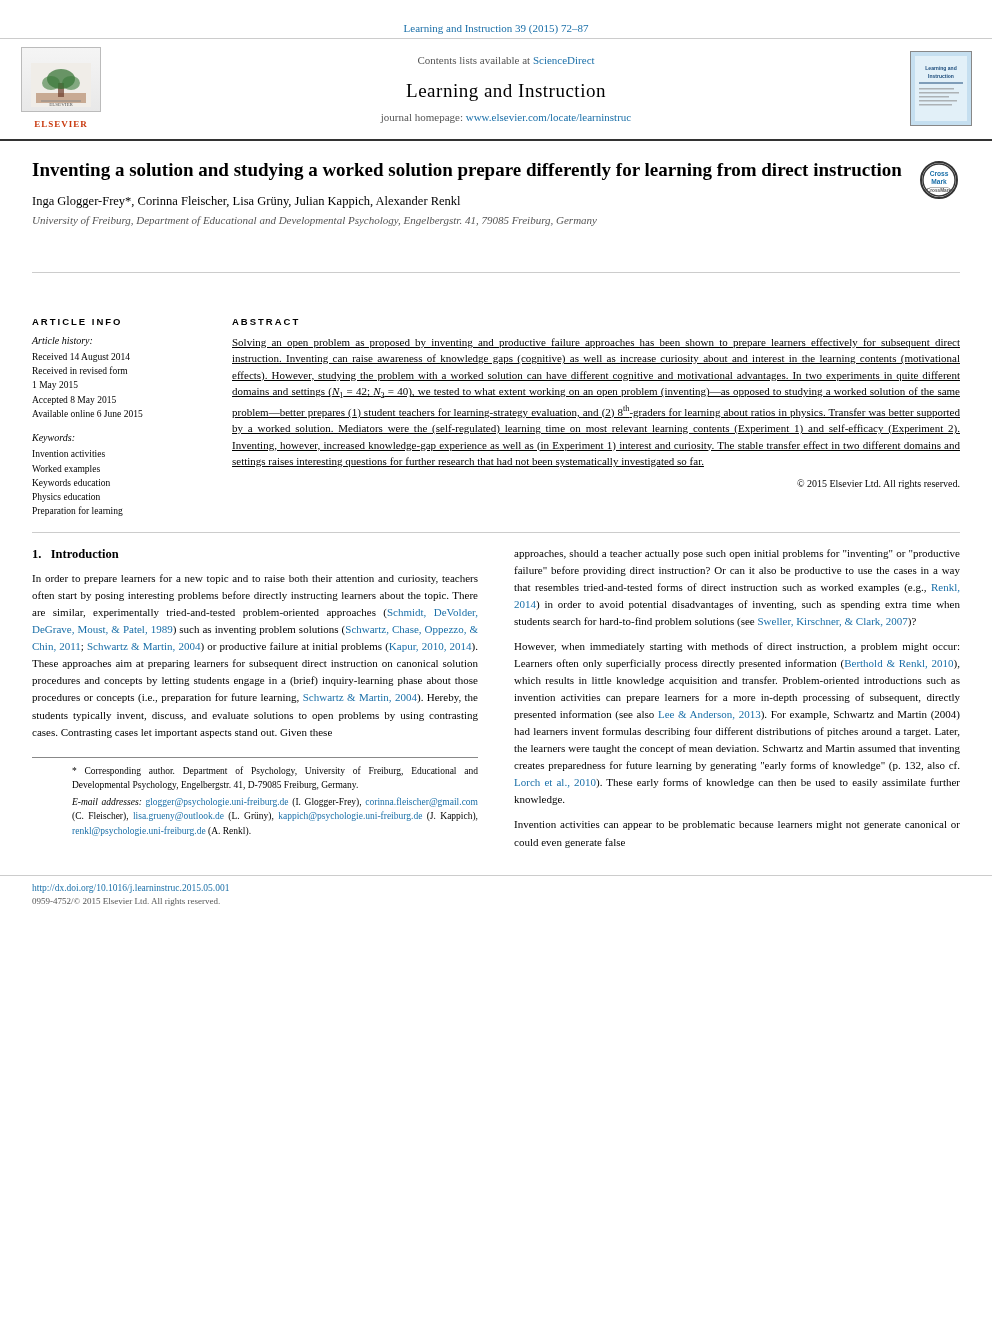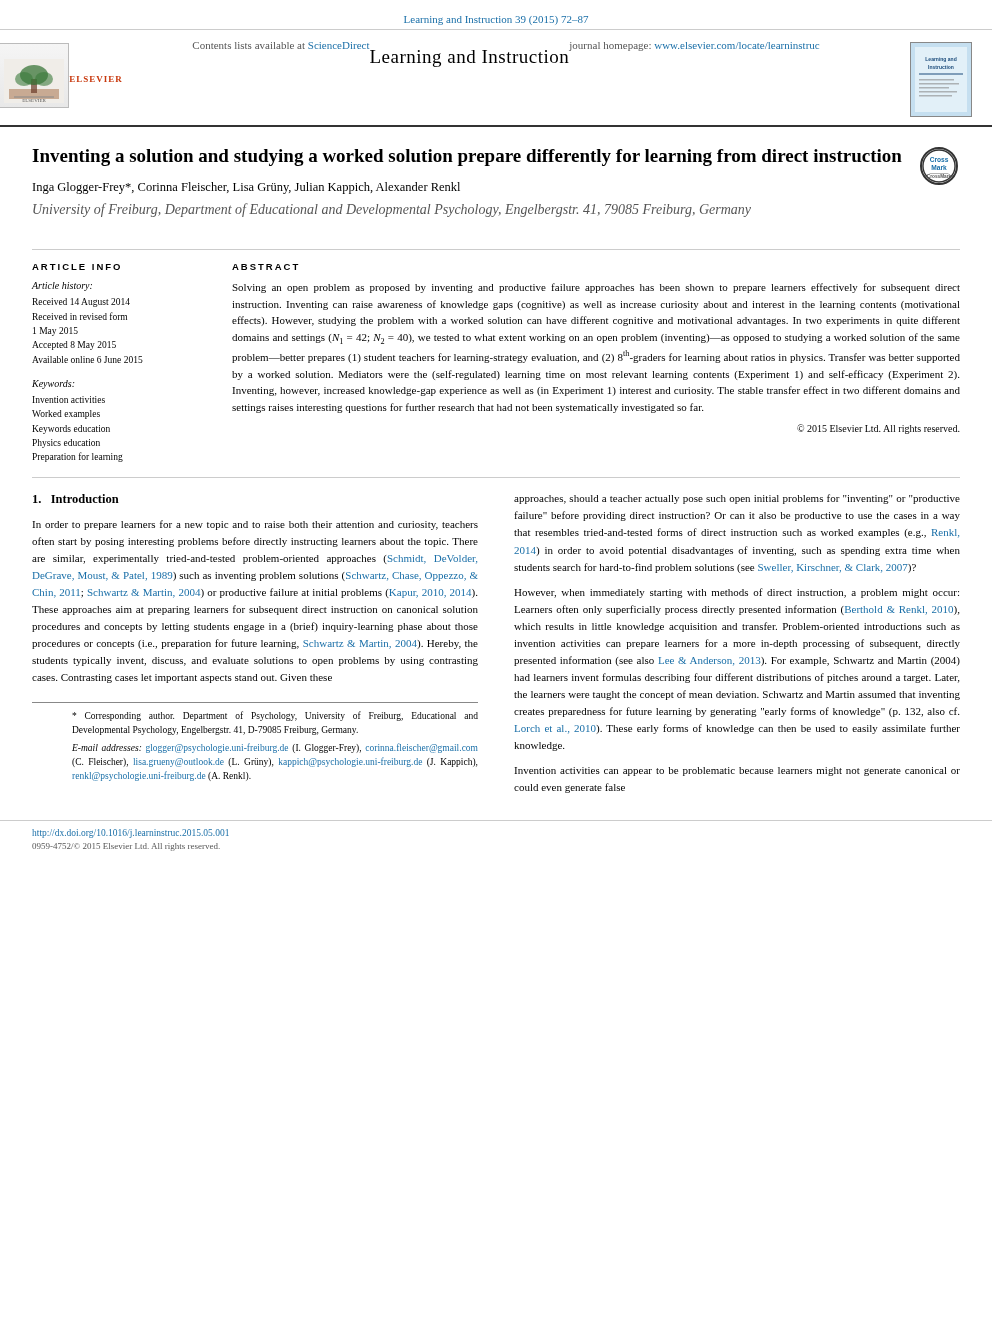--- a/index.html
+++ b/index.html
@@ -10,35 +10,36 @@
       width: 992px;
       min-height: 1323px;
       font-size: 13px;
       line-height: 1.4;
     }
 
     
     .top-bar {
       background: #fff;
       text-align: center;
-      padding: 12px 0 2px 0;
+      padding: 21px 0 2px 0;
       font-size: 11px;
       color: #1a6fa8;
       border-bottom: 1px solid #ccc;
     }
     .journal-header {
       display: flex;
       align-items: stretch;
       border-bottom: 2px solid #333;
       padding: 8px 16px;
       gap: 12px;
     }
     .journal-logo-left {
       width: 90px;
       display: flex;
+      flex-direction: column;
       align-items: center;
       justify-content: center;
     }
     .elsevier-logo {
       width: 80px;
       height: 65px;
       border: 1px solid #bbb;
       display: flex;
       flex-direction: column;
       align-items: center;
@@ -52,21 +53,21 @@
       font-size: 9px;
       font-weight: bold;
       letter-spacing: 1px;
       color: #c8380d;
       margin-top: 2px;
     }
     .journal-center {
       flex: 1;
       text-align: center;
       display: flex;
-      flex-direction: row;
+      flex-direction: column;
       justify-content: center;
     }
     .science-direct-link {
       font-size: 11px;
       color: #555;
       margin-bottom: 4px;
     }
     .science-direct-link a { color: #1a6fa8; text-decoration: none; }
     .journal-title-main {
       font-size: 19px;
@@ -124,24 +125,24 @@
       color: #000;
       font-family: "Times New Roman", serif;
       margin-bottom: 10px;
     }
     .authors {
       font-size: 12.5px;
       color: #000;
       margin-bottom: 3px;
     }
     .affiliation {
-      font-size: 14px;
+      font-size: 11px;
       color: #555;
       font-style: italic;
-      margin-bottom: 14px;
+      margin-bottom: 27px;
     }
     .crossmark {
       width: 40px;
       margin-left: 16px;
       margin-top: 4px;
     }
     .crossmark-icon {
       width: 38px;
       height: 38px;
       border-radius: 50%;
@@ -173,20 +174,21 @@
     }
 
     .section-header {
       font-size: 9.5px;
       letter-spacing: 2px;
       font-weight: bold;
       text-transform: uppercase;
       color: #000;
       margin-bottom: 6px;
       font-family: Arial, sans-serif;
+      margin-top: 32px;
     }
 
     .article-history-label {
       font-size: 10px;
       font-style: italic;
       color: #000;
       margin-bottom: 3px;
     }
     .article-history-item {
       font-size: 9.5px;
@@ -206,21 +208,21 @@
       color: #000;
       margin-bottom: 1px;
     }
 
     .abstract-text {
       font-size: 11px;
       line-height: 1.5;
       color: #000;
       text-align: justify;
     }
-    .abstract-text p { margin-bottom: 0; }
+    .abstract-text p { margin-bottom: 0; text-decoration: underline; }
 
     .copyright-line {
       font-size: 10px;
       text-align: right;
       color: #000;
       margin-top: 6px;
     }
 
     
     .divider {

